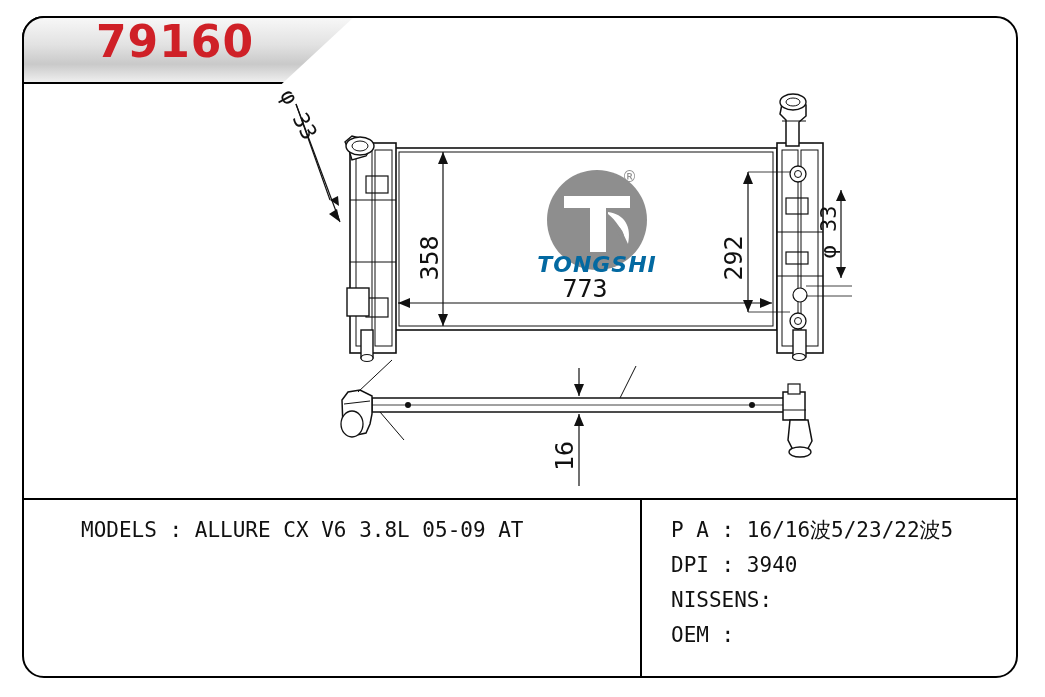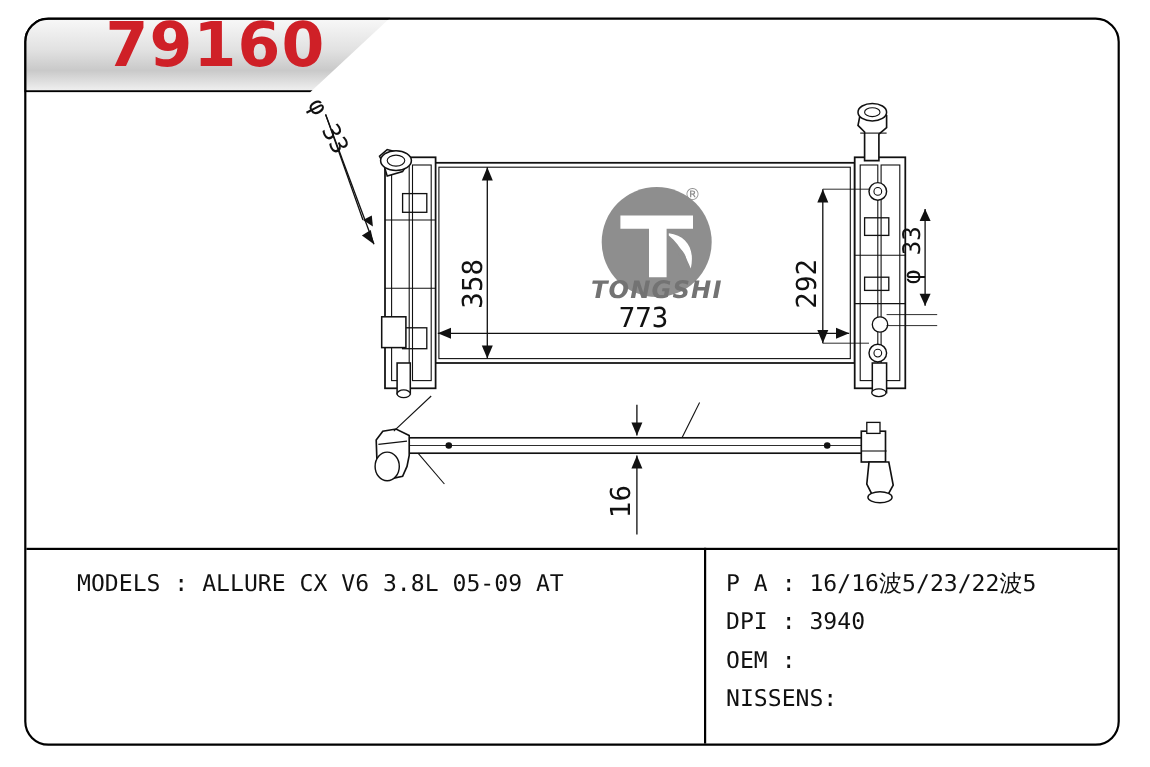--- a/index.html
+++ b/index.html
@@ -41,21 +41,21 @@
     border: 2px solid #000;
     border-top-left-radius: 22px;
     box-sizing: border-box;
     clip-path: polygon(0 0, 100% 0, 78% 100%, 0 100%);
   }
   .badge-text {
     position: absolute;
     left: 96px;
     top: 20px;
     font-family: "DejaVu Sans", sans-serif;
-    font-size: 56px;
+    font-size: 44px;
     font-weight: bold;
     color: #cf2027;
     letter-spacing: 1px;
     line-height: 44px;
   }
   
   .divider {
     position: absolute;
     left: 24px;
     top: 498px;
@@ -83,41 +83,42 @@
     left: 660px;
     top: 513px;
     width: 350px;
   }
   .spec-row {
     font-family: "DejaVu Sans Mono", monospace;
     font-size: 21px;
     color: #111;
     line-height: 35px;
     white-space: nowrap;
+    margin-left: 11px;
   }
   
   .logo {
     position: absolute;
     left: 512px;
     top: 168px;
     width: 170px;
     height: 110px;
   }
   .logo-text {
     position: absolute;
     left: 512px;
     top: 252px;
     width: 170px;
     text-align: center;
     font-family: "DejaVu Sans", sans-serif;
     font-weight: bold;
     font-style: italic;
     font-size: 22px;
     letter-spacing: 1px;
-    color: #737373;
+    color: #0369a1;
   }
   .reg-mark {
     position: absolute;
     left: 622px;
     top: 168px;
     font-size: 15px;
     color: #8e8e8e;
   }
   
   #drawing {
@@ -266,17 +267,17 @@
   <div class="divider"></div>
   <div class="vdivider"></div>
 
   <div class="spec-left">
     <div class="spec-row">MODELS : ALLURE CX V6 3.8L 05-09 AT</div>
   </div>
 
   <div class="spec-right">
     <div class="spec-row">P A : 16/16波5/23/22波5</div>
     <div class="spec-row">DPI : 3940</div>
+    <div class="spec-row">NISSENS:</div>
     <div class="spec-row">OEM :</div>
-    <div class="spec-row">NISSENS:</div>
   </div>
 
 </div>
 
 </body></html>

